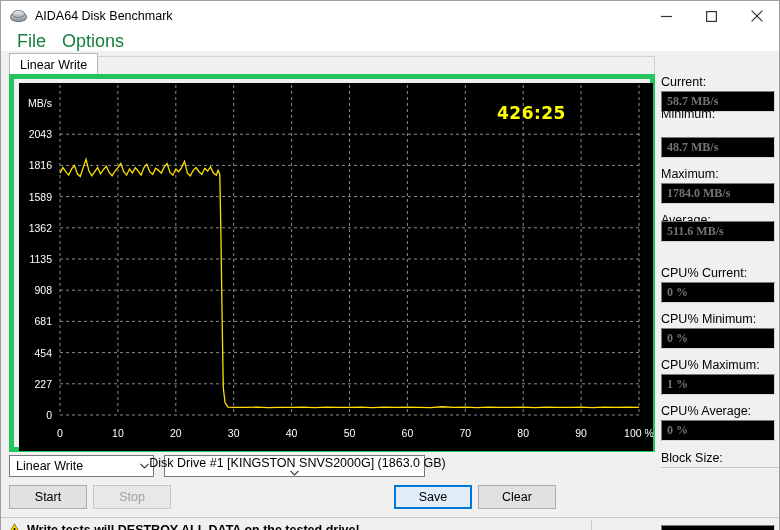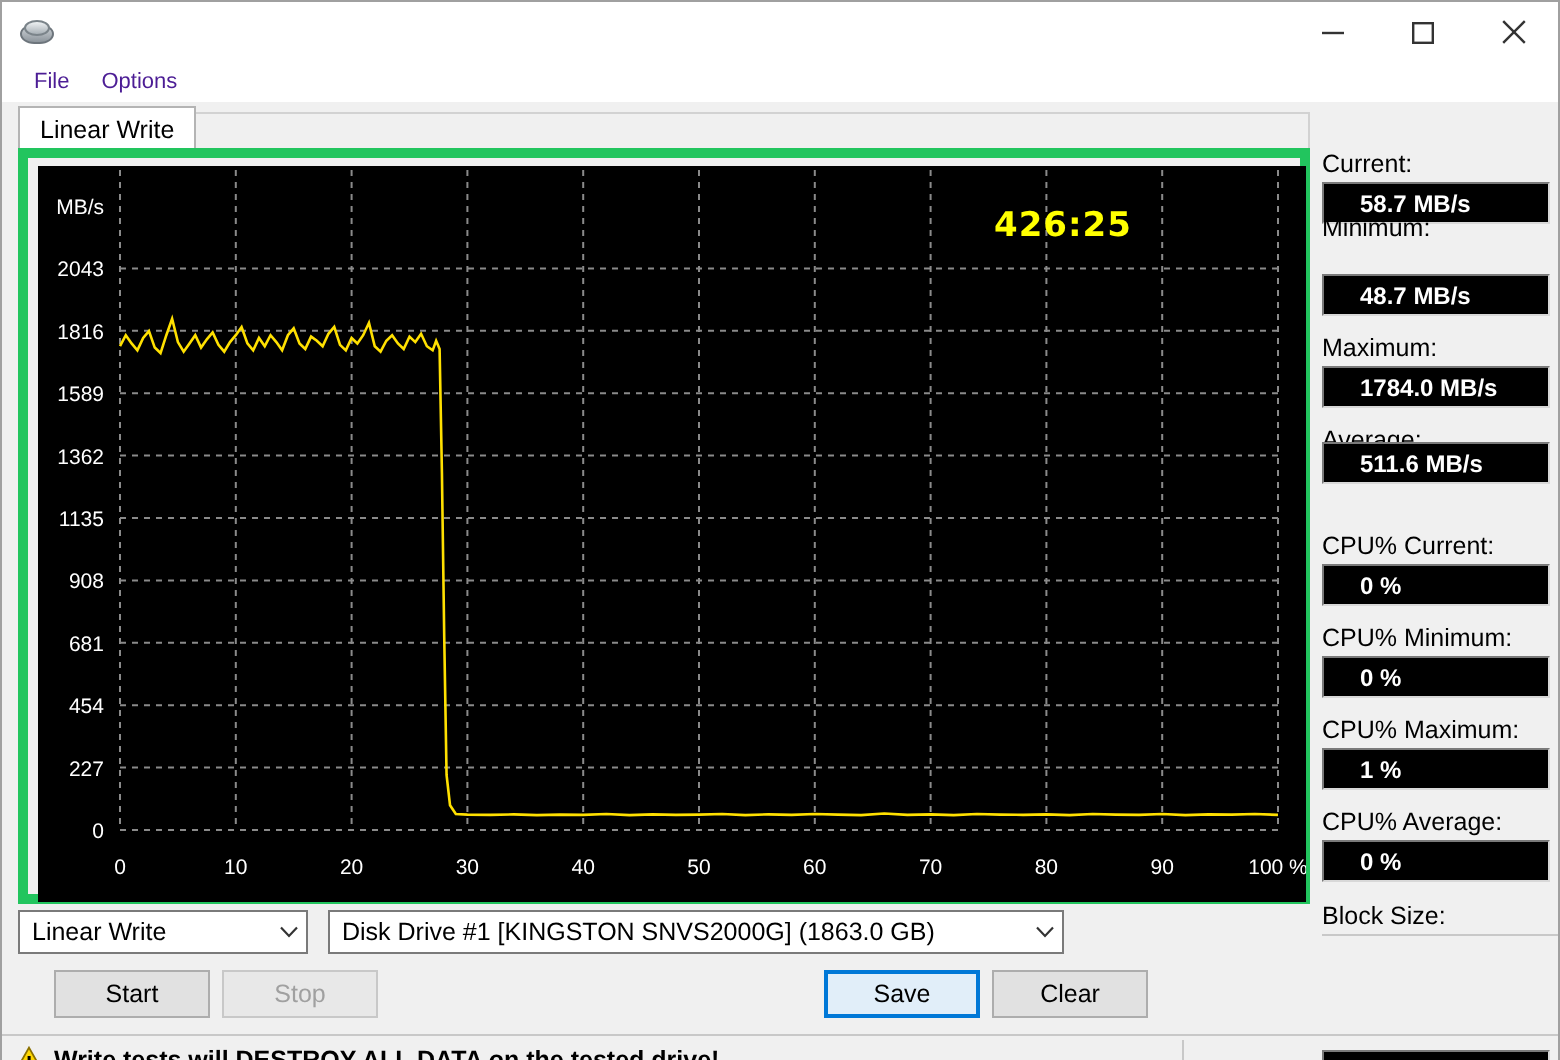--- a/index.html
+++ b/index.html
@@ -79,23 +79,23 @@
     position: absolute;
     left: 0; top: 30px;
     width: 778px; height: 20px;
     background: #ffffff;
     display: flex;
     align-items: center;
     padding-left: 8px;
     box-sizing: border-box;
   }
   .menu-item {
-    font-size: 11px;
+    font-size: 18px;
     padding: 1px 8px;
-    color: #4c1d95;
+    color: #15803d;
   }
 
   
   .body-area {
     position: absolute;
     left: 0; top: 50px;
     width: 778px; height: 478px;
     background: #f0f0f0;
   }
 
@@ -180,40 +180,39 @@
     white-space: nowrap;
     overflow: hidden;
   }
   .combo .arrow {
     width: 18px;
     display: flex;
     align-items: center;
     justify-content: center;
   }
   #combo-mode { left: 0; top: 0; width: 145px; }
-  #combo-drive { left: 155px; top: 0; width: 368px; }
+  #combo-drive { left: 155px; top: 0; width: 261px; flex-direction: column; }
 
   .btn-row {
     position: absolute;
     left: 8px; top: 434px;
     width: 646px; height: 26px;
   }
   .btn {
     position: absolute;
     top: 0;
     height: 24px;
     background: #e1e1e1;
     border: 1px solid #adadad;
     box-sizing: border-box;
     font-size: 12.5px;
     display: flex;
     align-items: center;
     justify-content: center;
     color: #000;
-    margin-left: 18px;
   }
   .btn.disabled { color: #a0a0a0; background: #e8e8e8; border-color: #c8c8c8; }
   .btn.primary { border: 2px solid #0078d7; background: #e1eef9; }
   #btn-start { left: 0; width: 78px; }
   #btn-stop  { left: 84px; width: 78px; }
   #btn-save  { left: 385px; width: 78px; }
   #btn-clear { left: 469px; width: 78px; }
 
   
   .warnbar {
@@ -261,23 +260,23 @@
     height: 21px;
     background: #000000;
     border: 1px solid #7a7a7a;
     border-right-color: #d8d8d8;
     border-bottom-color: #d8d8d8;
     box-sizing: border-box;
     display: flex;
     align-items: center;
   }
   .stat-val {
-    padding-left: 18px;
-    color: #ffffff;
-    font-family: Liberation Sans, sans-serif;
+    padding-left: 5px;
+    color: #737373;
+    font-family: Liberation Serif, serif;
     font-weight: bold;
     font-size: 12px;
   }
   .sidebar-divider {
     position: absolute;
     left: 660px; top: 466px;
     width: 118px; height: 1px;
     background: #c8c8c8;
   }
   .vsep {
@@ -290,20 +289,21 @@
 </head>
 <body>
 
 <div id="app">
 
   <div class="titlebar">
     <div class="title-icon">
       <div class="disk"></div>
         <div class="disk2"></div>
     </div>
+    <div class="title-text">AIDA64 Disk Benchmark</div>
     <div class="winbtns">
       <div class="winbtn">
         <svg width="11" height="11" viewBox="0 0 11 11">
             <line x1="0" y1="5.5" x2="11" y2="5.5" stroke="#333" stroke-width="1.2"></line>
           </svg>
       </div>
       <div class="winbtn">
         <svg width="11" height="11" viewBox="0 0 11 11">
             <rect x="0.6" y="0.6" width="9.8" height="9.8" fill="none" stroke="#333" stroke-width="1.2"></rect>
           </svg>

